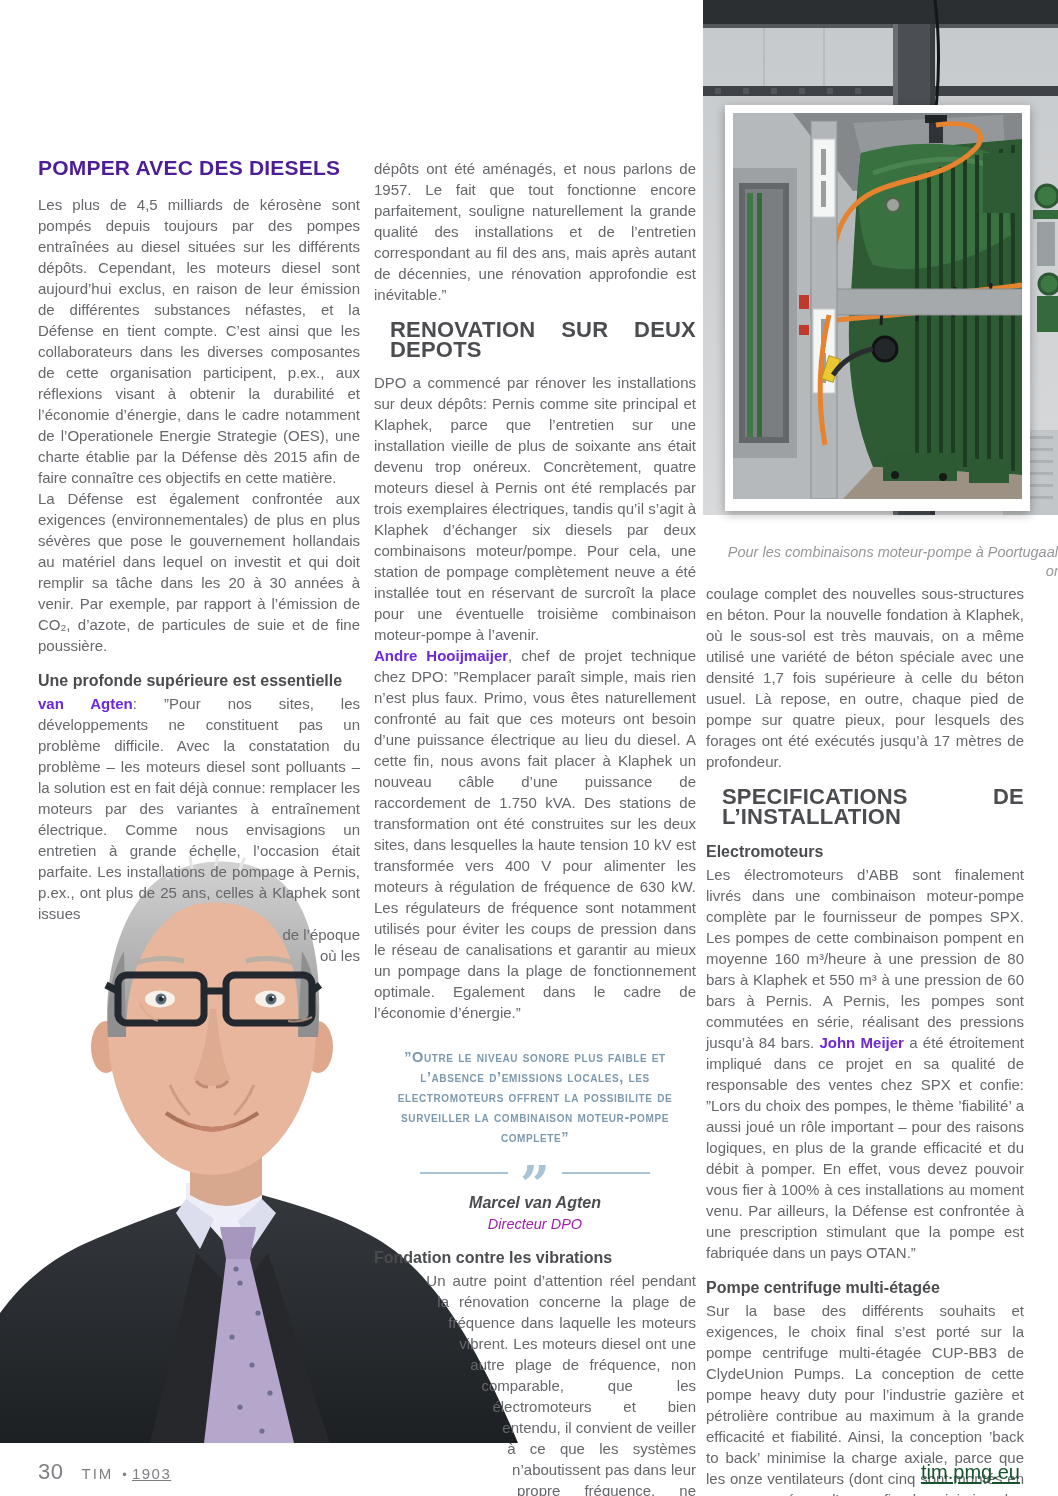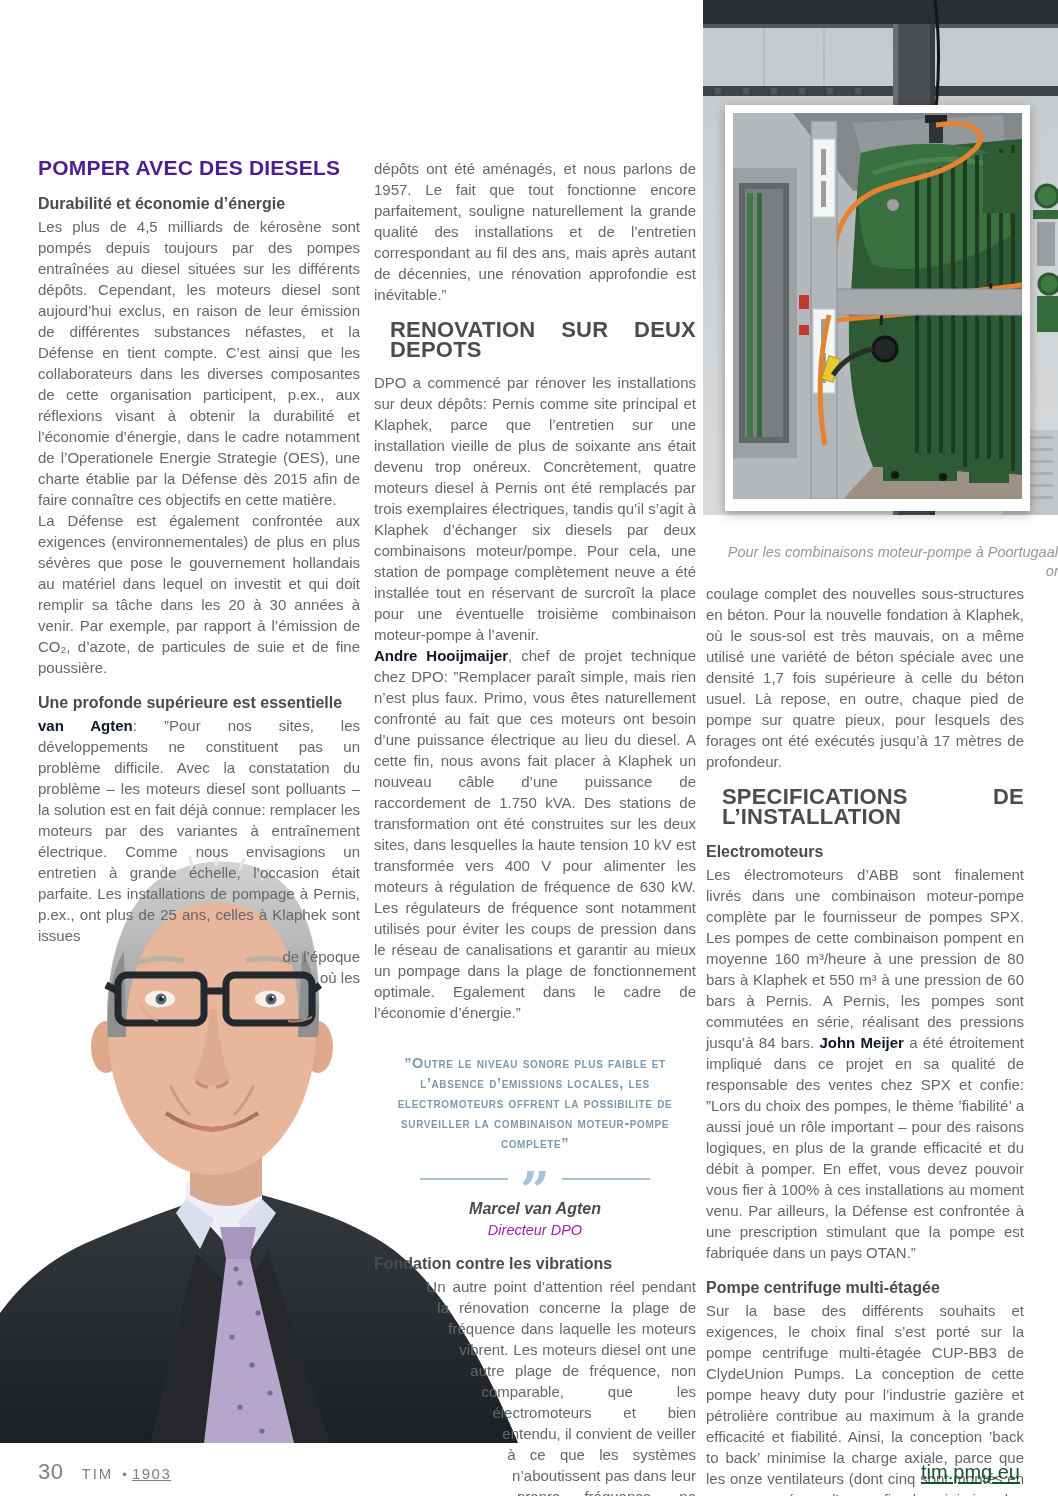--- a/index.html
+++ b/index.html
@@ -15,30 +15,30 @@
   .col-left{left:38px;  width:322px;}
   .col-mid {left:374px; width:322px;}
   .col-right{left:706px; width:318px; top:583px;}
   .col p{margin:0;}
   .col h1{font-size:21px; line-height:20px; font-weight:700; color:#4c1d95;
           margin:0 0 16px 0; letter-spacing:.2px;}
   .col h2{font-size:22px; line-height:20px; font-weight:700; color:#4a4c4f;
           margin:15px 0 12px 16px; letter-spacing:.2px;}
   .col h3{font-size:16px; line-height:20px; font-weight:700; color:#4a4c4f;
           margin:15px 0 2px 0;}
-  .seg-b{font-weight:700; color:#0f172a;}
+  .seg-b{font-weight:700; color:#6d28d9;}
   .wrap-r{text-align:right;}
   
   .shoulder-spacer{
     float:left; width:150px; height:200px; margin-top:105px;
     shape-outside:polygon(0 0, 30px 0, 118px 55%, 150px 100%, 0 100%);
     shape-margin:10px;
   }
   
-  .quote-block{margin:30px 4px 10px 4px; text-align:center;}
+  .quote-block{margin:24px 4px 10px 4px; text-align:center;}
   .quote-text{font-size:14.5px; line-height:20px; font-weight:700; color:#7d99ae;
               font-variant:small-caps; letter-spacing:.6px; text-align:center;}
   .ornament{display:flex; align-items:center; justify-content:center; margin:14px 0 2px 0; height:24px;}
   .ornament .line{width:88px; height:2px; background:#a9c3d6;}
   .qmark{font-size:52px; line-height:10px; color:#a9c3d6; font-weight:700;
          position:relative; top:12px; margin:0 12px; font-family:"DejaVu Serif", serif;}
   .quote-name{font-size:16px; font-weight:700; font-style:italic; color:#4a4c4f;
               line-height:20px; margin:8px 0 0 0 !important; text-align:center;}
   .quote-role{font-size:14.5px; font-style:italic; color:#a21caf; line-height:18px;
               margin:2px 0 0 0 !important; text-align:center;}
@@ -250,21 +250,20 @@
     <path d="M196,230 Q 201,236 208,236 M 228,230 Q 223,236 216,236" stroke="#c08d72" stroke-width="3" fill="none"></path>
     <path d="M170,234 Q 178,252 190,264" stroke="#d09a80" stroke-width="3" fill="none"></path>
     <path d="M254,234 Q 246,252 234,264" stroke="#d09a80" stroke-width="3" fill="none"></path>
     <path d="M166,262 Q 212,294 258,262" stroke="#a97458" stroke-width="4" fill="none"></path>
     <path d="M180,268 Q 212,284 244,268 Q 212,294 180,268 Z" fill="#c5836b"></path>
     <path d="M140,152 Q 146,166 158,170 M 312,166 Q 300,172 288,170" stroke="#d8a98e" stroke-width="2" fill="none" opacity=".7"></path>
   </svg>
 
   <section class="col col-left">
     <h1>POMPER AVEC DES DIESELS</h1>
-    <h3>Durabilité et économie d’énergie</h3>
     <p>Les plus de 4,5 milliards de kérosène sont pompés depuis toujours par des pompes entraînées au diesel situées sur les différents dépôts. Cependant, les moteurs diesel sont aujourd’hui exclus, en raison de leur émission de différentes substances néfastes, et la Défense en tient compte. C’est ainsi que les collaborateurs dans les diverses composantes de cette organisation participent, p.ex., aux réflexions visant à obtenir la durabilité et l’économie d’énergie, dans le cadre notamment de l’Operationele Energie Strategie (OES), une charte établie par la Défense dès 2015 afin de faire connaître ces objectifs en cette matière.</p>
     <p>La Défense est également confrontée aux exigences (environnementales) de plus en plus sévères que pose le gouvernement hollandais au matériel dans lequel on investit et qui doit remplir sa tâche dans les 20 à 30 années à venir. Par exemple, par rapport à l’émission de CO₂, d’azote, de particules de suie et de fine poussière.</p>
     <h3>Une profonde supérieure est essentielle</h3>
     <p><span class="seg-b">van Agten</span><span>: ”Pour nos sites, les développements ne constituent pas un problème difficile. Avec la constatation du problème – les moteurs diesel sont polluants – la solution est en fait déjà connue: remplacer les moteurs par des variantes à entraînement électrique. Comme nous envisagions un entretien à grande échelle, l’occasion était parfaite. Les installations de pompage à Pernis, p.ex., ont plus de 25 ans, celles à Klaphek sont issues</span></p>
     <p class="wrap-r">de l’époque</p>
     <p class="wrap-r">où    les</p>
   </section>
 
   <section class="col col-mid">
     <p>dépôts ont été aménagés, et nous parlons de 1957. Le fait que tout fonctionne encore parfaitement, souligne naturellement la grande qualité des installations et de l’entretien correspondant au fil des ans, mais après autant de décennies, une rénovation approfondie est inévitable.”</p>

